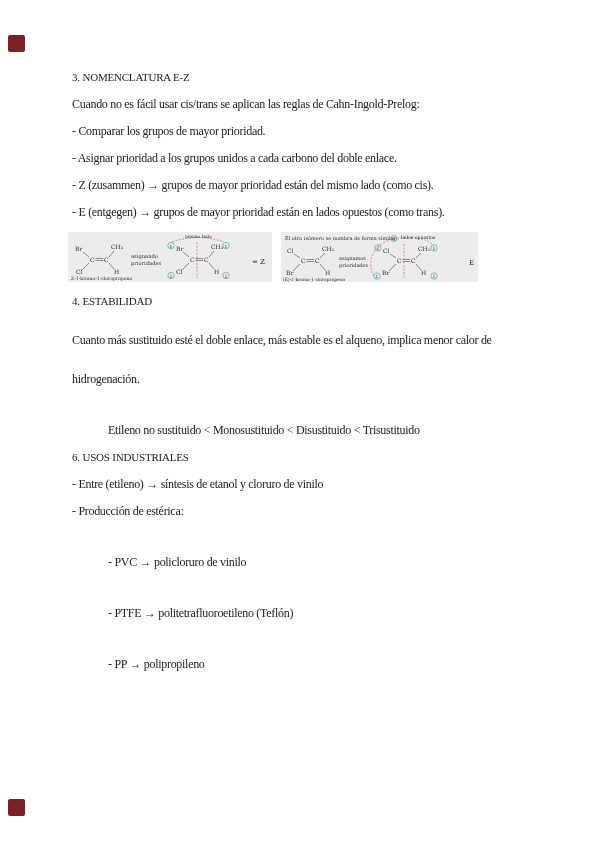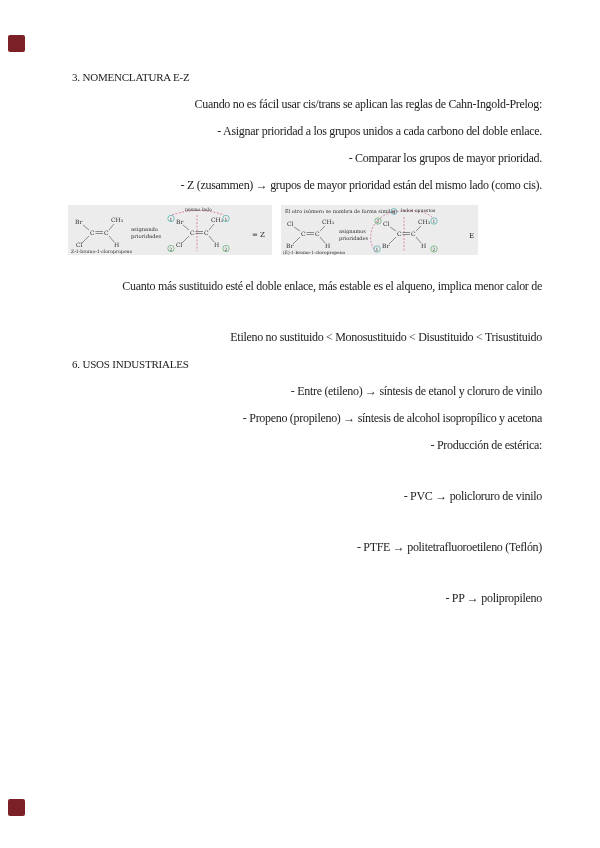--- a/index.html
+++ b/index.html
@@ -32,21 +32,20 @@
     letter-spacing: -0.2px;
     margin: 0 0 12px 0;
     line-height: 15px;
   }
   h2.first { margin-top: 6px; }
   p {
     font-size: 12px;
     letter-spacing: -0.3px;
     line-height: 15px;
     margin: 0 0 12px 0;
-    text-align: right;
   }
   p .line { display: block; margin-top: 24px; }
   .indent { padding-left: 36px; margin-top: 36px; }
 
   .figures-row {
     display: flex;
     gap: 9px;
     margin: 0 0 12px -4px;
   }
   .figure { display: block; }
@@ -60,23 +59,24 @@
 </head>
 <body>
 
 <div class="brand-square top"></div>
 <div class="brand-square bottom"></div>
 
 <main class="content">
 
   <h2 class="first">3. NOMENCLATURA E-Z</h2>
   <p>Cuando no es fácil usar cis/trans se aplican las reglas de Cahn-Ingold-Prelog:</p>
+  <p>- Comparar los grupos de mayor prioridad.</p>
   <p>- Asignar prioridad a los grupos unidos a cada carbono del doble enlace.</p>
-  <p>- Comparar los grupos de mayor prioridad.</p>
   <p>- Z (zusammen) → grupos de mayor prioridad están del mismo lado (como cis).</p>
+  <p>- E (entgegen) → grupos de mayor prioridad están en lados opuestos (como trans).</p>
 
   <div class="figures-row">
 
     <svg class="figure" width="204" height="50" viewBox="0 0 204 50" xmlns="http://www.w3.org/2000/svg">
       <rect width="204" height="50" fill="#ececec"></rect>
       <g>
         <line class="bond" x1="15" y1="20" x2="21" y2="25"></line>
         <line class="bond" x1="14" y1="38" x2="21" y2="31"></line>
         <line class="bond" x1="41" y1="25" x2="46" y2="19"></line>
         <line class="bond" x1="41" y1="31" x2="46" y2="37"></line>
@@ -169,26 +169,27 @@
         <circle class="pri-circle" cx="153" cy="16" r="3.2" stroke="#2f9d9d"></circle>
         <text x="151.6" y="18" font-size="4.5" fill="#2f9d9d">1</text>
         <circle class="pri-circle" cx="153" cy="44" r="3.2" stroke="#3f9d4f"></circle>
         <text x="151.6" y="46" font-size="4.5" fill="#3f9d4f">2</text>
       </g>
       <text x="188" y="33" font-size="7">E</text>
     </svg>
 
   </div>
 
+  <h2>4. ESTABILIDAD</h2>
   <p>
     <span class="line">Cuanto más sustituido esté el doble enlace, más estable es el alqueno, implica menor calor de</span>
+    <span class="line">hidrogenación.</span>
   </p>
   <p class="indent">Etileno no sustituido &lt; Monosustituido &lt; Disustituido &lt; Trisustituido</p>
 
   <h2>6. USOS INDUSTRIALES</h2>
   <p>- Entre (etileno) → síntesis de etanol y cloruro de vinilo</p>
-  <p>- Propeno (propileno) → síntesis de alcohol isopropílico y acetona</p>
   <p>- Producción de estérica:</p>
   <p class="indent">- PVC → policloruro de vinilo</p>
   <p class="indent">- PTFE → politetrafluoroetileno (Teflón)</p>
   <p class="indent">- PP → polipropileno</p>
 
 </main>
 
 </body></html>

